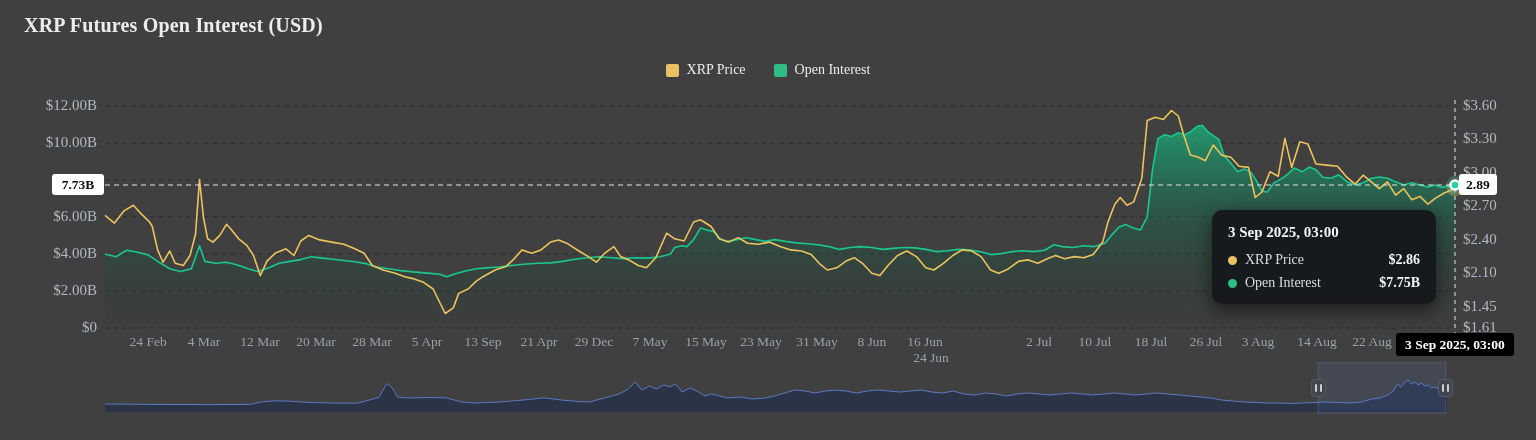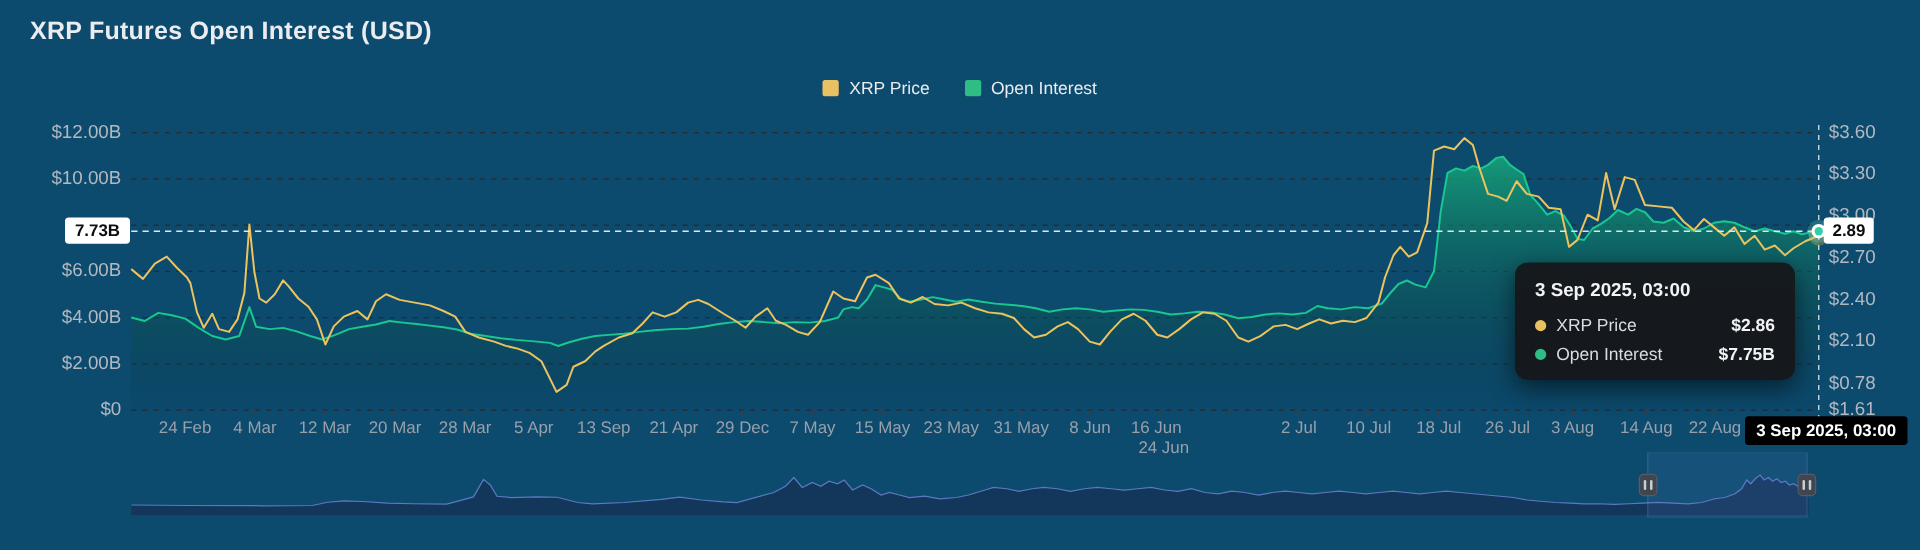--- a/index.html
+++ b/index.html
@@ -1,17 +1,17 @@
 <!DOCTYPE html>
 <html><head>
 <meta charset="utf-8">
 <style>
   html,body{margin:0;padding:0;background:#0b0d10;}
-  #app{position:relative;width:1536px;height:440px;background:#0c4a6e;overflow:hidden;
-       font-family:Liberation Sans, sans-serif;-webkit-font-smoothing:antialiased;}
+  #app{position:relative;width:1536px;height:440px;background:#404040;overflow:hidden;
+       font-family:Liberation Serif, serif;-webkit-font-smoothing:antialiased;}
   .title{position:absolute;left:24px;top:14px;font-size:20px;font-weight:700;color:#eaecef;letter-spacing:.2px;}
   .legend{position:absolute;left:0;top:62px;width:100%;display:flex;justify-content:center;gap:28px;}
   .legend-item{display:flex;align-items:center;gap:8px;cursor:pointer;}
   .legend-swatch{width:13px;height:13px;border-radius:2px;}
   .legend-label{font-size:14px;color:#eaecef;}
   .axis-label{position:absolute;font-size:15px;color:#b2b8c1;line-height:17px;white-space:nowrap;}
   .axis-left{left:0;width:97px;text-align:right;}
   .axis-right{left:1463px;text-align:left;}
   .x-label{position:absolute;top:334px;transform:translateX(-50%);font-size:13.5px;color:#99a0aa;white-space:nowrap;}
   svg{display:block;}
@@ -108,21 +108,21 @@
       <div class="axis-label axis-left" style="top: 282px;">$2.00B</div>
       <div class="axis-label axis-left" style="top: 319px;">$0</div>
     </div>
   <div id="right-axis">
       <div class="axis-label axis-right" style="top: 97px;">$3.60</div>
       <div class="axis-label axis-right" style="top: 130.467px;">$3.30</div>
       <div class="axis-label axis-right" style="top: 163.935px;">$3.00</div>
       <div class="axis-label axis-right" style="top: 197.402px;">$2.70</div>
       <div class="axis-label axis-right" style="top: 230.869px;">$2.40</div>
       <div class="axis-label axis-right" style="top: 264.337px;">$2.10</div>
-      <div class="axis-label axis-right" style="top: 297.804px;">$0.78</div>
+      <div class="axis-label axis-right" style="top: 297.804px;">$1.45</div>
       <div class="axis-label axis-right" style="top: 319px;">$1.61</div>
     </div>
   <div id="x-axis">
       <div class="x-label" style="left: 148.065px;">24 Feb</div>
       <div class="x-label" style="left: 203.955px;">4 Mar</div>
       <div class="x-label" style="left: 259.98px;">12 Mar</div>
       <div class="x-label" style="left: 316.005px;">20 Mar</div>
       <div class="x-label" style="left: 372.03px;">28 Mar</div>
       <div class="x-label" style="left: 426.975px;">5 Apr</div>
       <div class="x-label" style="left: 483px;">13 Sep</div>

